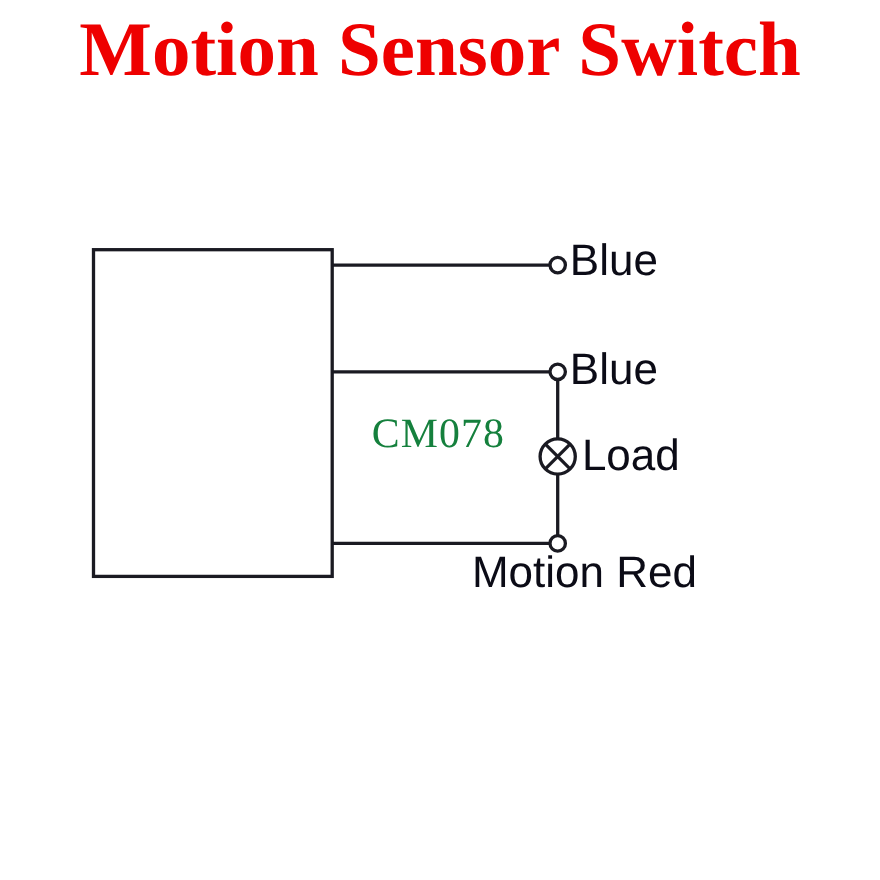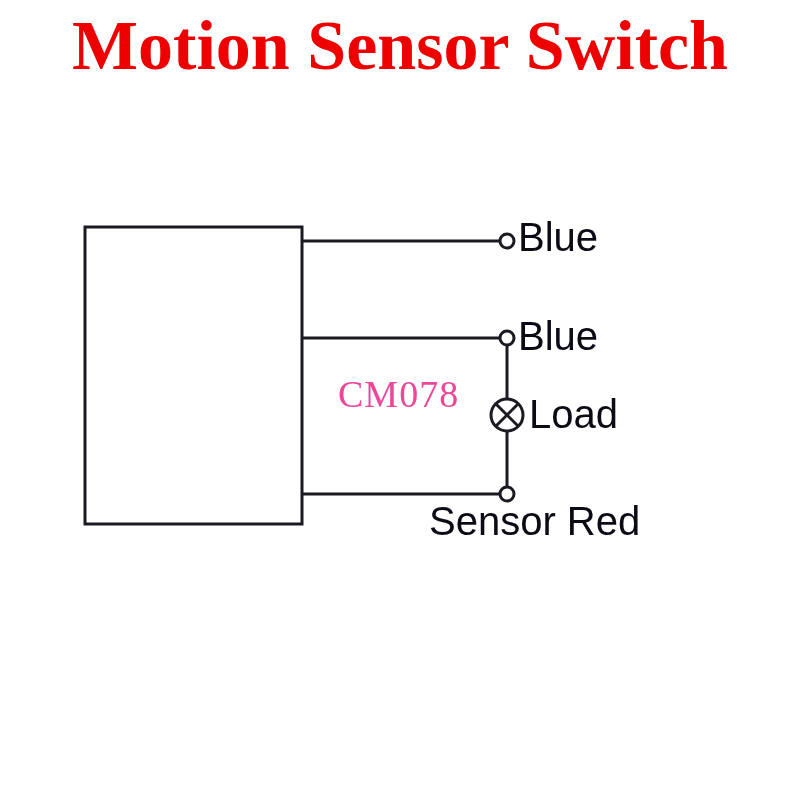--- a/index.html
+++ b/index.html
@@ -55,21 +55,21 @@
   #lbl-input  { left: 412px; top: 267px; }
   #lbl-blue   { left: 518px; top: 316px; }
   #lbl-load   { left: 529px; top: 394px; }
   #lbl-output { left: 429px; top: 501px; }
   #watermark {
     position: absolute;
     left: 338px;
     top: 375px;
     font-family: "Liberation Serif", serif;
     font-size: 38px;
-    color: #ec4899;
+    color: #15803d;
     letter-spacing: 1px;
     white-space: nowrap;
     line-height: 1;
   }
 </style>
 </head>
 <body>
 
 <div id="page">
 
@@ -99,17 +99,17 @@
   </svg>
 
 
   <div class="lbl" id="lbl-brown">Blue</div>
 
 
   <div class="lbl" id="lbl-blue">Blue</div>
 
   <div class="lbl" id="lbl-load">Load</div>
 
-  <div class="lbl" id="lbl-output">Sensor Red</div>
+  <div class="lbl" id="lbl-output">Motion Red</div>
 
   <div id="watermark">CM078</div>
 
 </div>
 
 </body></html>

